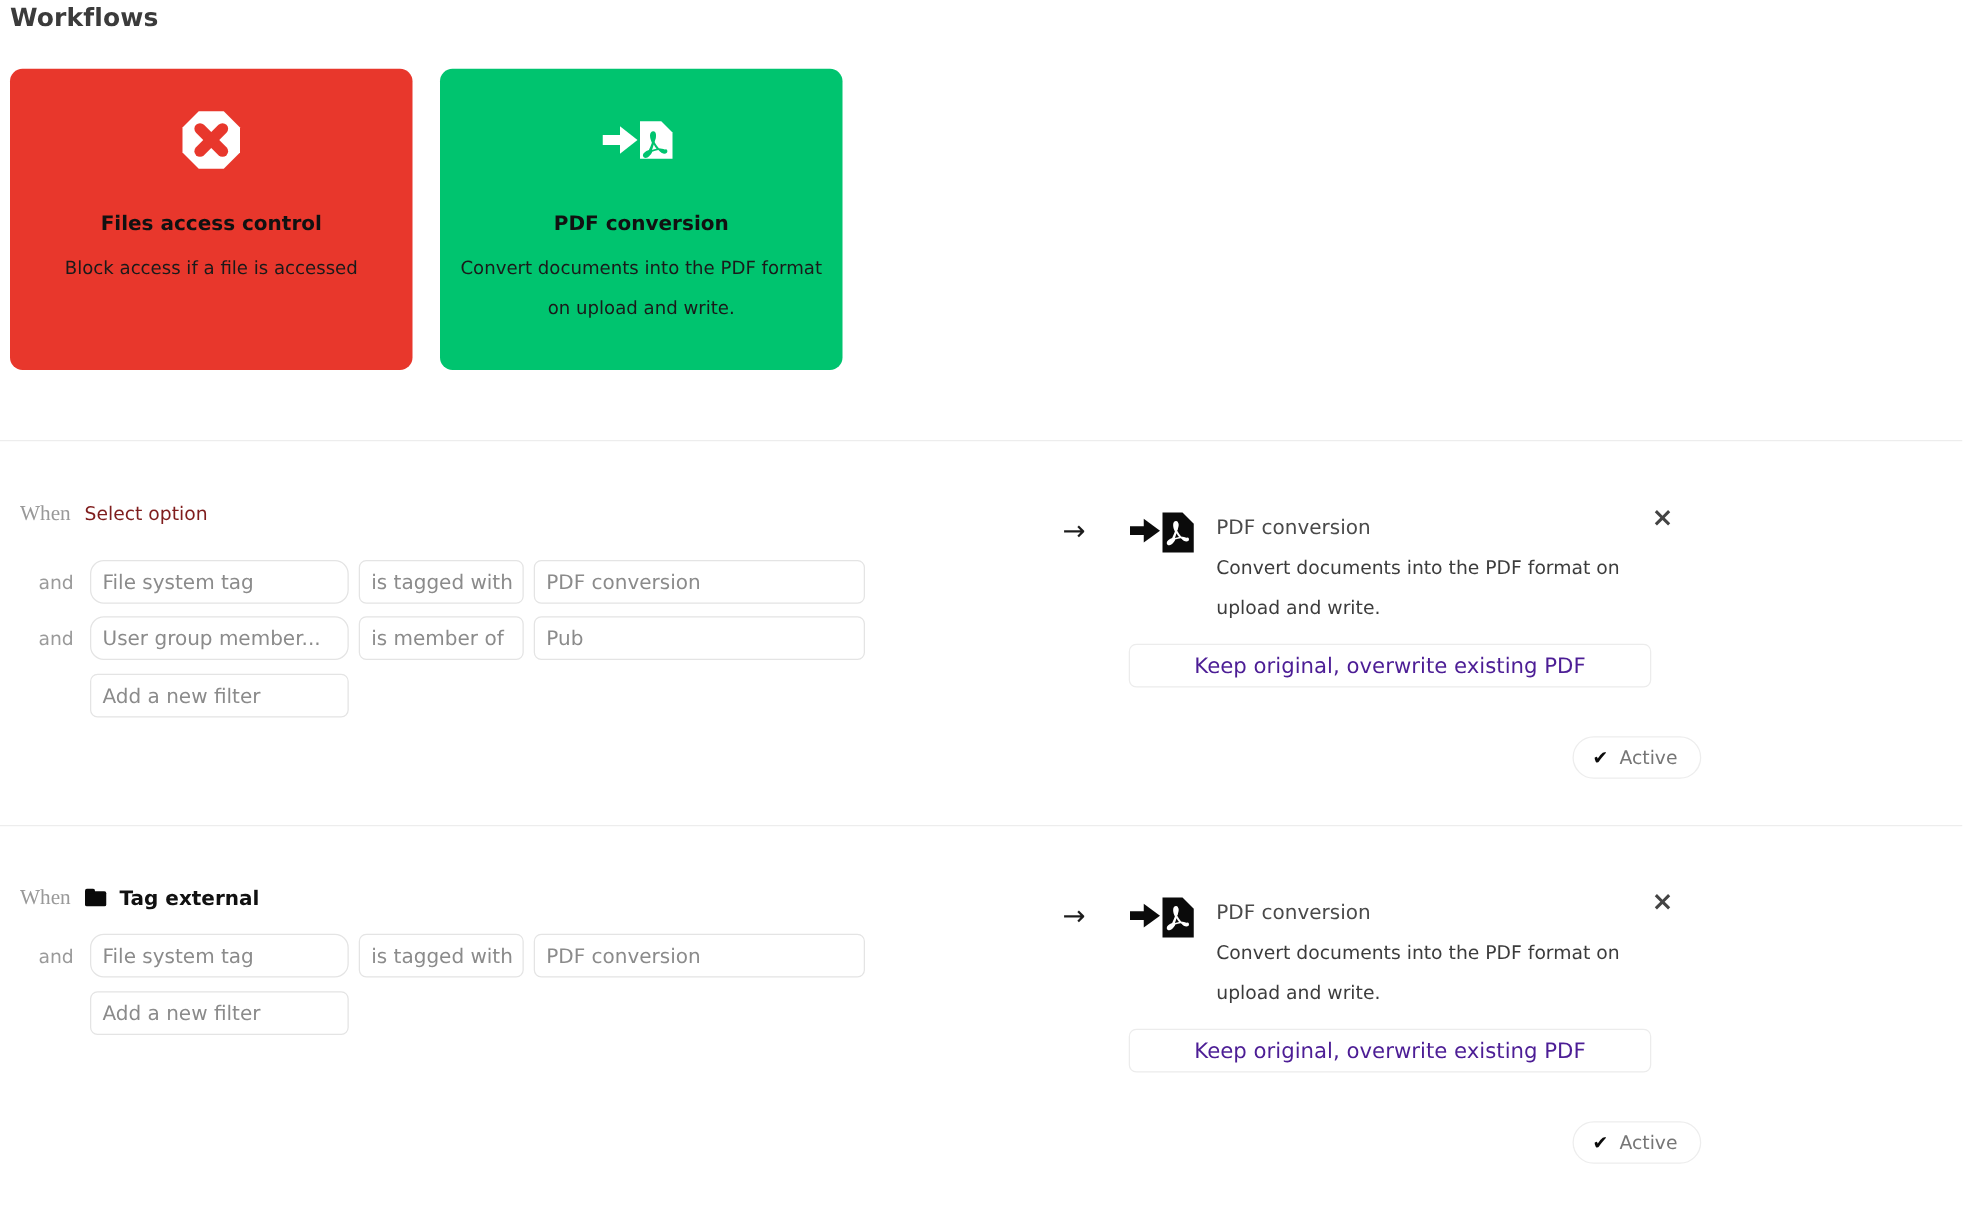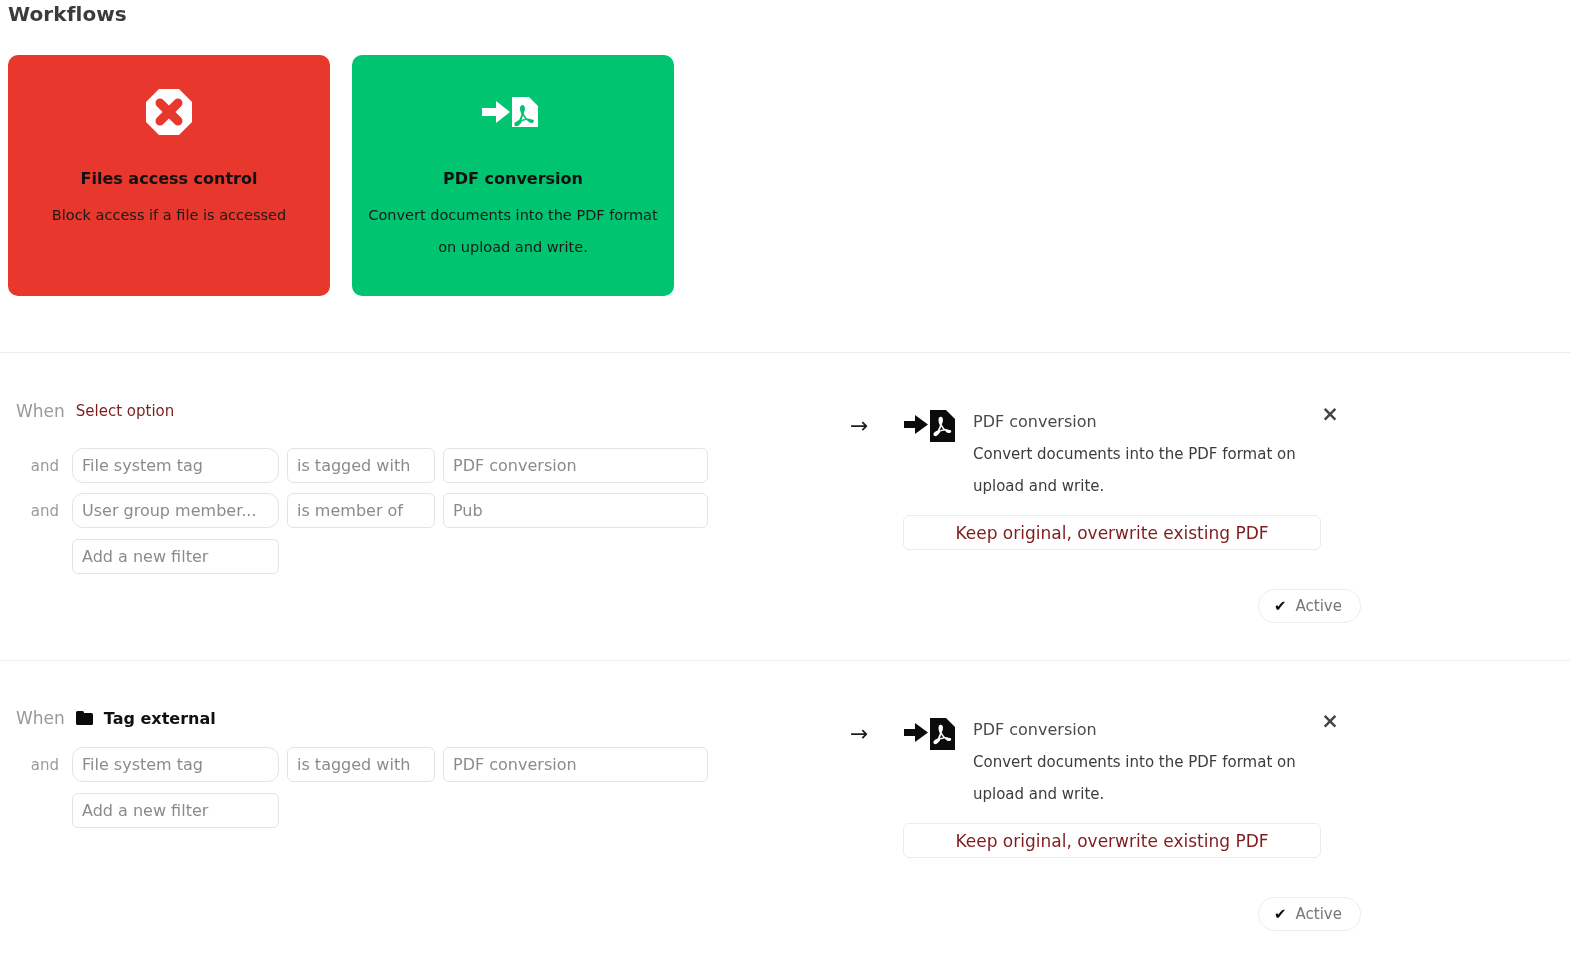--- a/index.html
+++ b/index.html
@@ -83,20 +83,21 @@
     position: absolute;
     left: 16px;
     display: flex;
     align-items: center;
     gap: 11px;
     height: 26px;
   }
   .when-label {
     font-size: 17px;
     color: #999999;
+    font-family: Liberation Serif, serif;
   }
   .when-placeholder {
     font-size: 15px;
     color: #7f1d1d;
   }
   .when-value {
     font-size: 16px;
     font-weight: 700;
     color: #111111;
   }
@@ -146,21 +147,21 @@
     color: #8b8b8b;
     display: flex;
     align-items: center;
     padding: 0 9px;
     margin-right: 8px;
     cursor: pointer;
     white-space: nowrap;
     overflow: hidden;
   }
   .fld-check { width: 207px; border-radius: 11px; }
-  .fld-op    { width: 148px; text-align: right; }
+  .fld-op    { width: 132px; text-align: right; }
   .fld-val   { width: 265px; margin-right: 0; }
   .fld-add   { width: 207px; }
 
   
   .op-arrow {
     position: absolute;
     font-size: 22px;
     color: #1c1c1c;
     line-height: 1;
   }
@@ -185,21 +186,21 @@
     position: absolute;
     width: 418px;
     height: 35px;
     border: 1px solid #ececec;
     border-radius: 6px;
     background: #fff;
     display: flex;
     align-items: center;
     justify-content: center;
     font-size: 17px;
-    color: #7f1d1d;
+    color: #4c1d95;
     cursor: pointer;
   }
   .op-close {
     position: absolute;
     width: 26px;
     height: 26px;
     display: flex;
     align-items: center;
     justify-content: center;
     cursor: pointer;

